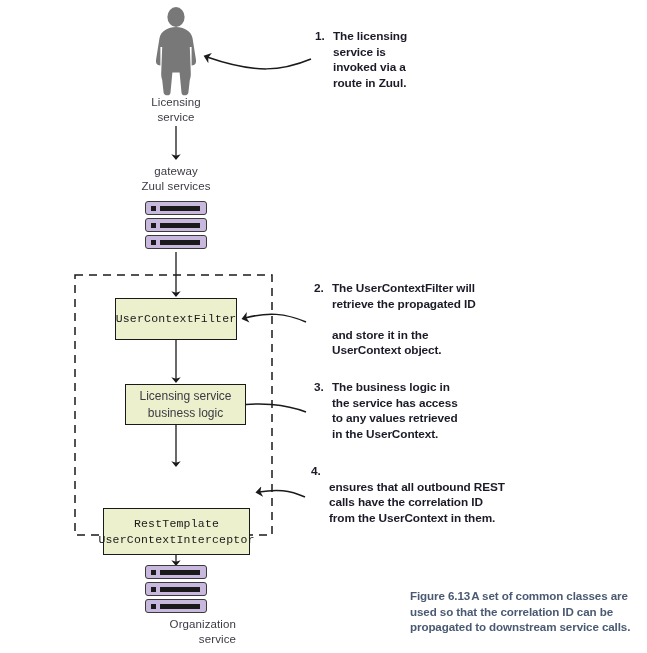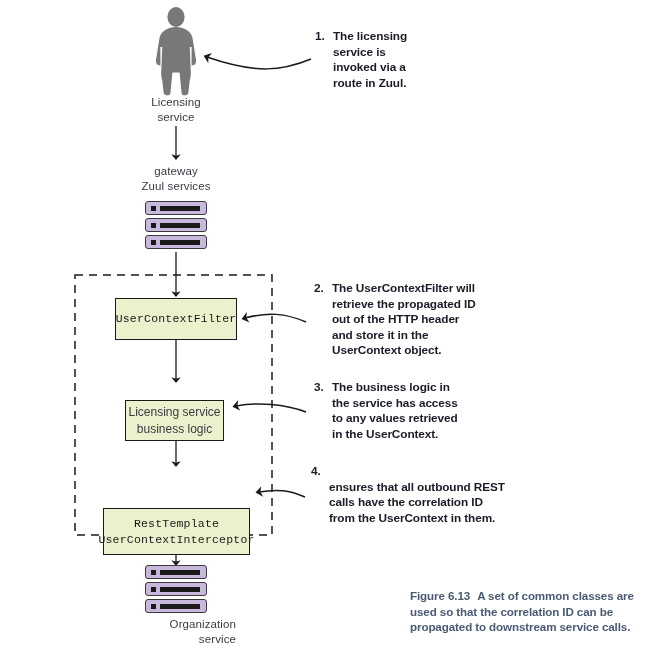--- a/index.html
+++ b/index.html
@@ -116,21 +116,21 @@
   
   .caption {
     position: absolute;
     font-family: "Liberation Sans", sans-serif;
     font-weight: bold;
     font-size: 11.6px;
     line-height: 15.5px;
     color: #4a5a73;
     letter-spacing: -0.1px;
   }
-  .caption .lead { margin-right: 7px; }
+  .caption .lead { margin-right: 1px; }
 </style>
 </head>
 <body>
 
 <div class="stage">
 
   <svg class="svg-layer" viewBox="0 0 647 653">
     <defs>
       <marker id="arrowDown" markerWidth="9" markerHeight="9" refX="2.2" refY="4.2" orient="auto" markerUnits="strokeWidth">
         <path d="M0,0.6 L4.6,4.2 L0,7.8 L1.3,4.2 Z" fill="#1a1a1a"></path>
@@ -214,21 +214,21 @@
     <div class="server-unit">
       <span class="sq"></span>
       <span class="bar"></span>
     </div>
   </div>
 
   <div class="pbox" style="left:115px; top:298px; width:122px; height:42px;">
     <div class="mono">UserContextFilter</div>
   </div>
 
-  <div class="pbox" style="left:125px; top:400px; width:99px; height:41px;">
+  <div class="pbox" style="left:125px; top:384px; width:121px; height:41px;">
     <div>
       <div class="sans">Licensing service</div>
       <div class="sans">business logic</div>
     </div>
   </div>
 
   <div class="pbox" style="left:103px; top:468px; width:147px; height:47px;margin-top:40px;">
     <div>
       <div class="mono">RestTemplate</div>
       <div class="mono">UserContextInterceptor</div>
@@ -263,21 +263,21 @@
       <span>invoked via a</span><br>
       <span>route in Zuul.</span>
     </span>
   </div>
 
   <div class="callout" style="left:314px; top:281px; width:220px;">
     <span class="num">2.</span>
     <span class="body">
       <span>The UserContextFilter will</span><br>
       <span>retrieve the propagated ID</span><br>
-      <span>out of the HTTP header</span><br>
+      <br>
       <span>and store it in the</span><br>
       <span>UserContext object.</span>
     </span>
   </div>
 
   <div class="callout" style="left:314px; top:380px; width:220px;">
     <span class="num">3.</span>
     <span class="body">
       <span>The business logic in</span><br>
       <span>the service has access</span><br>

